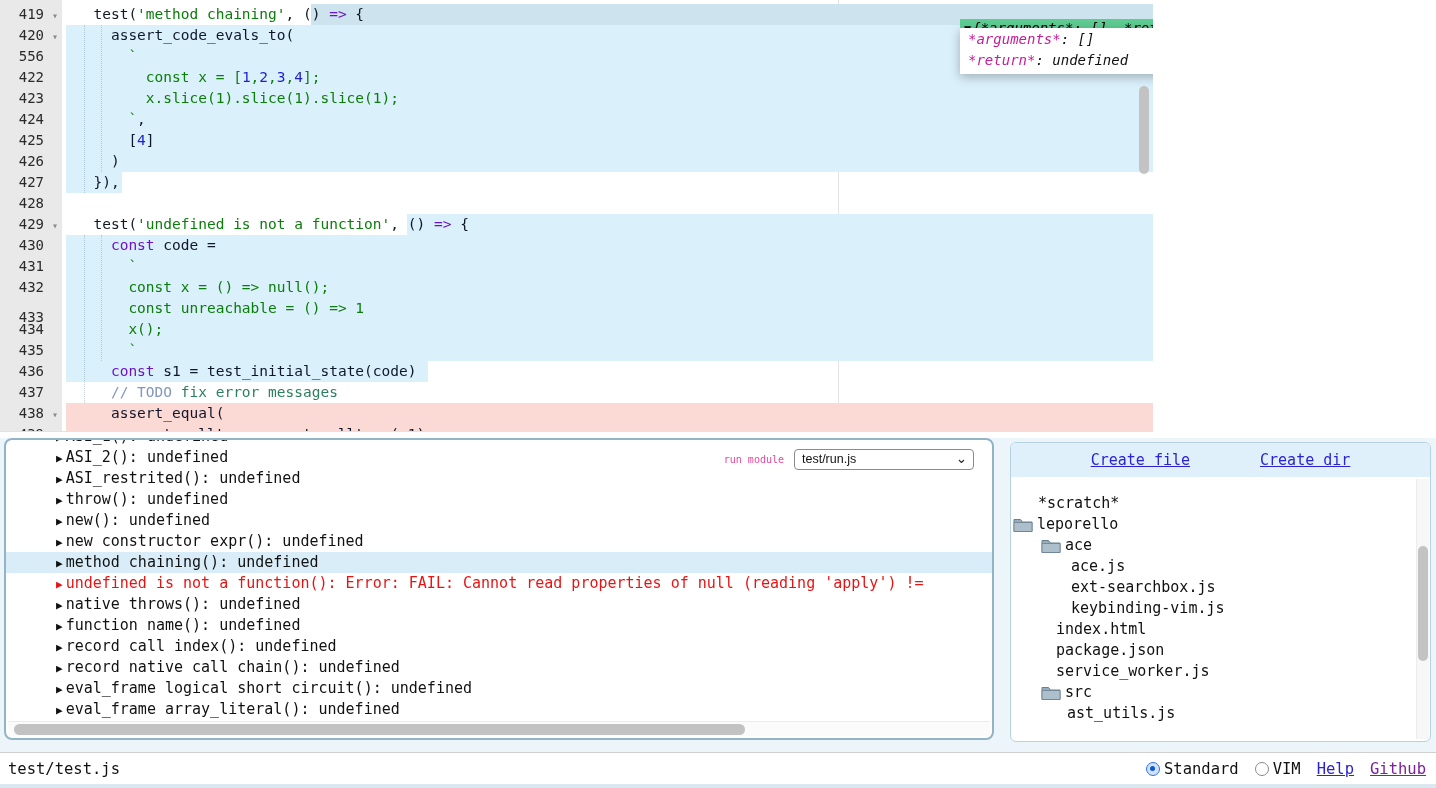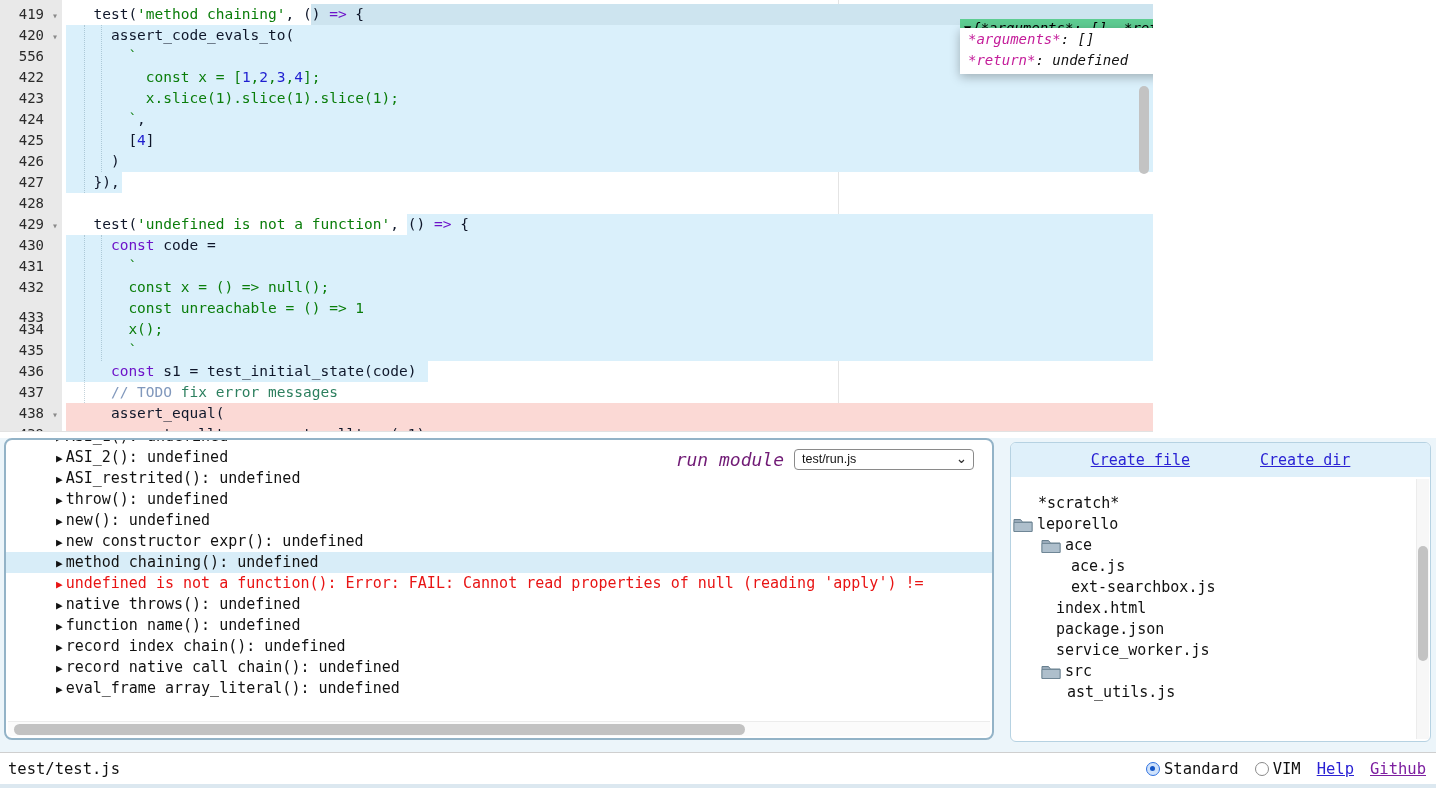--- a/index.html
+++ b/index.html
@@ -51,21 +51,21 @@
 
   #results-panel{position:absolute;left:4px;top:438px;width:990px;height:302px;background:#fff;
     border:2px solid #93b3c7;border-radius:8px;overflow:hidden;}
   #results-list{position:absolute;left:0;top:0;right:0;font-size:15px;}
   .r-row{height:21px;line-height:21px;padding-left:50px;white-space:pre;color:#111;}
   .r-row.clipped{margin-top:-14px;}
   .r-row.sel{background:var(--selected-row-blue);}
   .r-row.err{color:var(--error-red);}
   .r-arrow{font-size:11px;margin-right:3px;}
   #run-module{position:absolute;top:9px;right:18px;display:flex;align-items:center;gap:10px;z-index:3;background:#fff;}
-  #run-module-label{font-size:18px;color:#701a75;font-style:italic;}
+  #run-module-label{font-size:10px;color:#ec4899;}
   #module-select{position:relative;width:180px;height:21px;border:1px solid #8a8a8a;border-radius:4px;
     background:#fff;font-family:"Liberation Sans","DejaVu Sans",sans-serif;font-size:12.5px;
     line-height:19px;padding:0 22px 0 7px;color:#111;}
   #module-select .chev{position:absolute;right:6px;top:-1px;font-size:13px;font-weight:bold;color:#333;}
   #h-scroll{position:absolute;left:2px;right:2px;bottom:2px;height:15px;background:#fbfbfb;border-top:1px solid #ececec;}
   #h-scroll .thumb{position:absolute;left:6px;top:2px;width:731px;height:11px;background:#c2c2c2;border-radius:6px;}
 
   
   #right-panel{position:absolute;left:1010px;top:442px;width:421px;height:300px;background:#fff;
     border:1px solid #b6d2e2;border-radius:6px;overflow:hidden;}
@@ -190,22 +190,23 @@
         <div class="r-row clipped"><span class="r-arrow">▶</span><span>ASI_1(): undefined</span></div>
         <div class="r-row"><span class="r-arrow">▶</span><span>ASI_2(): undefined</span></div>
         <div class="r-row"><span class="r-arrow">▶</span><span>ASI_restrited(): undefined</span></div>
         <div class="r-row"><span class="r-arrow">▶</span><span>throw(): undefined</span></div>
         <div class="r-row"><span class="r-arrow">▶</span><span>new(): undefined</span></div>
         <div class="r-row"><span class="r-arrow">▶</span><span>new constructor expr(): undefined</span></div>
         <div class="r-row sel"><span class="r-arrow">▶</span><span>method chaining(): undefined</span></div>
         <div class="r-row err"><span class="r-arrow">▶</span><span>undefined is not a function(): Error: FAIL: Cannot read properties of null (reading 'apply') !=</span></div>
         <div class="r-row"><span class="r-arrow">▶</span><span>native throws(): undefined</span></div>
         <div class="r-row"><span class="r-arrow">▶</span><span>function name(): undefined</span></div>
-        <div class="r-row"><span class="r-arrow">▶</span><span>record index chain(): undefined</span></div>
+        <div class="r-row"><span class="r-arrow">▶</span><span>record call index(): undefined</span></div>
         <div class="r-row"><span class="r-arrow">▶</span><span>record native call chain(): undefined</span></div>
+        <div class="r-row"><span class="r-arrow">▶</span><span>eval_frame logical short circuit(): undefined</span></div>
         <div class="r-row"><span class="r-arrow">▶</span><span>eval_frame array_literal(): undefined</span></div>
       </div>
     <div id="run-module">
       <span id="run-module-label">run module</span>
       <div id="module-select">
         <span>test/run.js</span>
         <span class="chev">⌄</span>
       </div>
     </div>
     <div id="h-scroll">
@@ -223,20 +224,21 @@
         <div class="t-row" style="padding-left: 2px;"><span class="t-icon"><svg width="20" height="15" viewBox="0 0 20 15">
               <path d="M1 2.5 h6.5 l2 2.5 H19 v9.5 H1 z" fill="#9aabba" stroke="#68808f" stroke-width="1"></path>
               <path d="M1 5.5 H19 V14.5 H1 z" fill="#aebfcc" stroke="#68808f" stroke-width="0.8"></path>
             </svg></span><span>leporello</span></div>
         <div class="t-row" style="padding-left: 30px;"><span class="t-icon"><svg width="20" height="15" viewBox="0 0 20 15">
               <path d="M1 2.5 h6.5 l2 2.5 H19 v9.5 H1 z" fill="#9aabba" stroke="#68808f" stroke-width="1"></path>
               <path d="M1 5.5 H19 V14.5 H1 z" fill="#aebfcc" stroke="#68808f" stroke-width="0.8"></path>
             </svg></span><span>ace</span></div>
         <div class="t-row" style="padding-left: 60px;"><span>ace.js</span></div>
         <div class="t-row" style="padding-left: 60px;"><span>ext-searchbox.js</span></div>
+        <div class="t-row" style="padding-left: 60px;"><span>keybinding-vim.js</span></div>
         <div class="t-row" style="padding-left: 45px;"><span>index.html</span></div>
         <div class="t-row" style="padding-left: 45px;"><span>package.json</span></div>
         <div class="t-row" style="padding-left: 45px;"><span>service_worker.js</span></div>
         <div class="t-row" style="padding-left: 30px;"><span class="t-icon"><svg width="20" height="15" viewBox="0 0 20 15">
               <path d="M1 2.5 h6.5 l2 2.5 H19 v9.5 H1 z" fill="#9aabba" stroke="#68808f" stroke-width="1"></path>
               <path d="M1 5.5 H19 V14.5 H1 z" fill="#aebfcc" stroke="#68808f" stroke-width="0.8"></path>
             </svg></span><span>src</span></div>
         <div class="t-row" style="padding-left: 56px;"><span>ast_utils.js</span></div>
       </div>
     <div id="tree-scroll">

